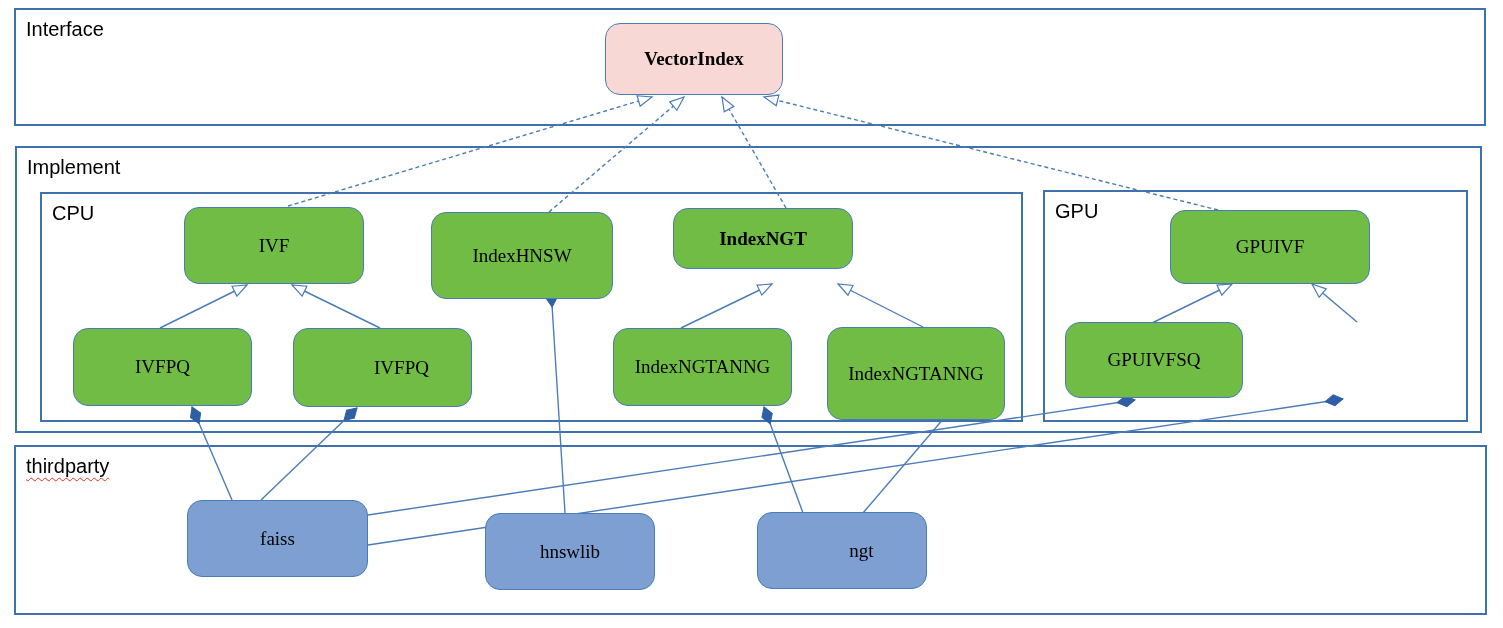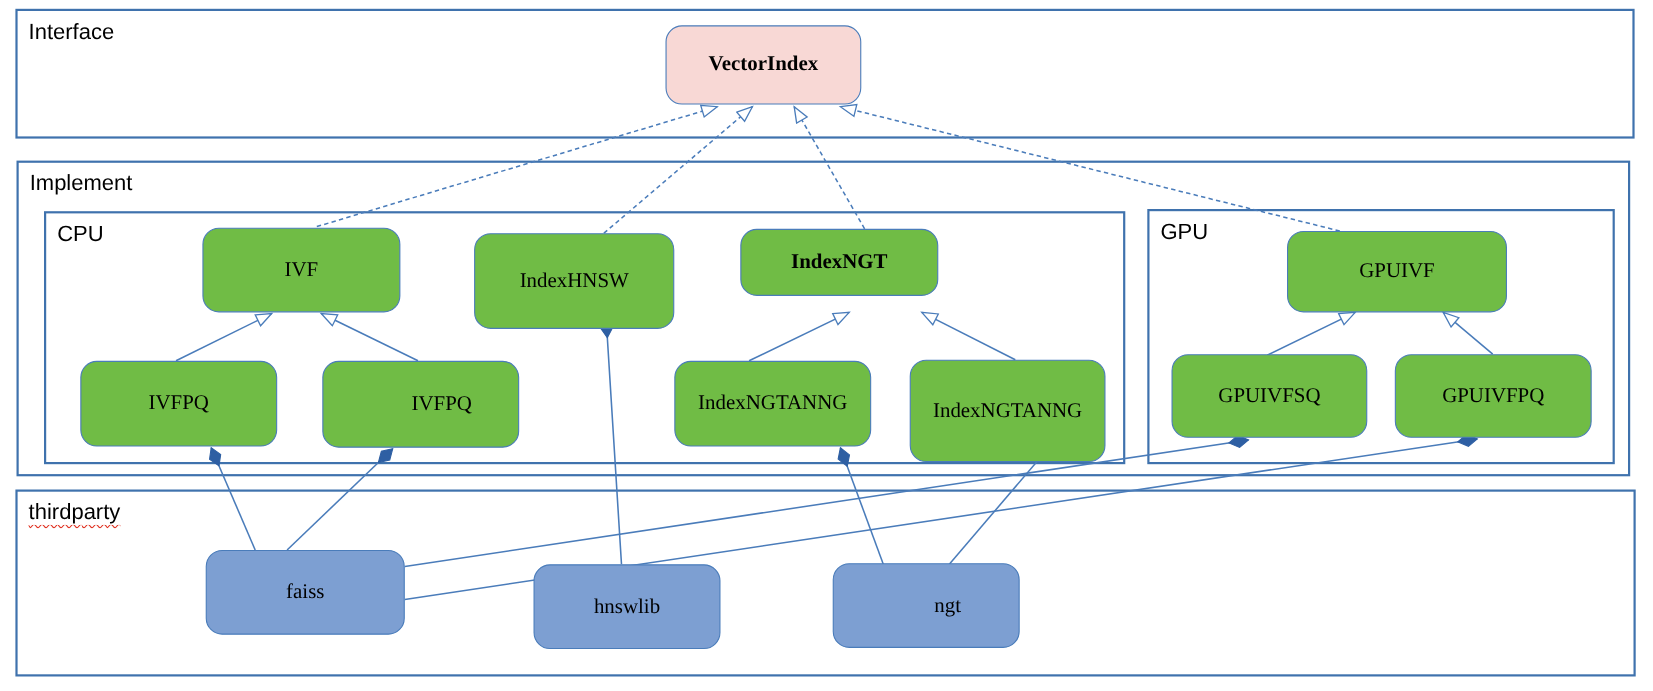--- a/index.html
+++ b/index.html
@@ -125,19 +125,18 @@
   <div class="node node-green" style="left:184px;  top:207px; width:180px; height:77px;">IVF</div>
   <div class="node node-green" style="left:431px;  top:212px; width:182px; height:87px;">IndexHNSW</div>
   <div class="node node-green" style="left:673px;  top:208px; width:180px; height:61px;font-weight:bold;">IndexNGT</div>
   <div class="node node-green" style="left:1170px; top:210px; width:200px; height:74px;">GPUIVF</div>
 
   <div class="node node-green" style="left:73px;   top:328px; width:179px; height:78px;">IVFPQ</div>
   <div class="node node-green" style="left:293px;  top:328px; width:179px; height:79px;padding-left:38px;">IVFPQ</div>
   <div class="node node-green" style="left:613px;  top:328px; width:179px; height:78px;">IndexNGTANNG</div>
   <div class="node node-green" style="left:827px;  top:327px; width:178px; height:93px;">IndexNGTANNG</div>
   <div class="node node-green" style="left:1065px; top:322px; width:178px; height:76px;">GPUIVFSQ</div>
-  <div class="node node-green" style="left:1268px; top:322px; width:179px; height:76px;">GPUIVFPQ</div>
 
   <div class="node node-blue" style="left:187px;  top:500px; width:181px; height:77px;">faiss</div>
   <div class="node node-blue" style="left:485px;  top:513px; width:170px; height:77px;">hnswlib</div>
   <div class="node node-blue" style="left:757px;  top:512px; width:170px; height:77px;padding-left:39px;">ngt</div>
 
 </div>
 
 </body></html>

